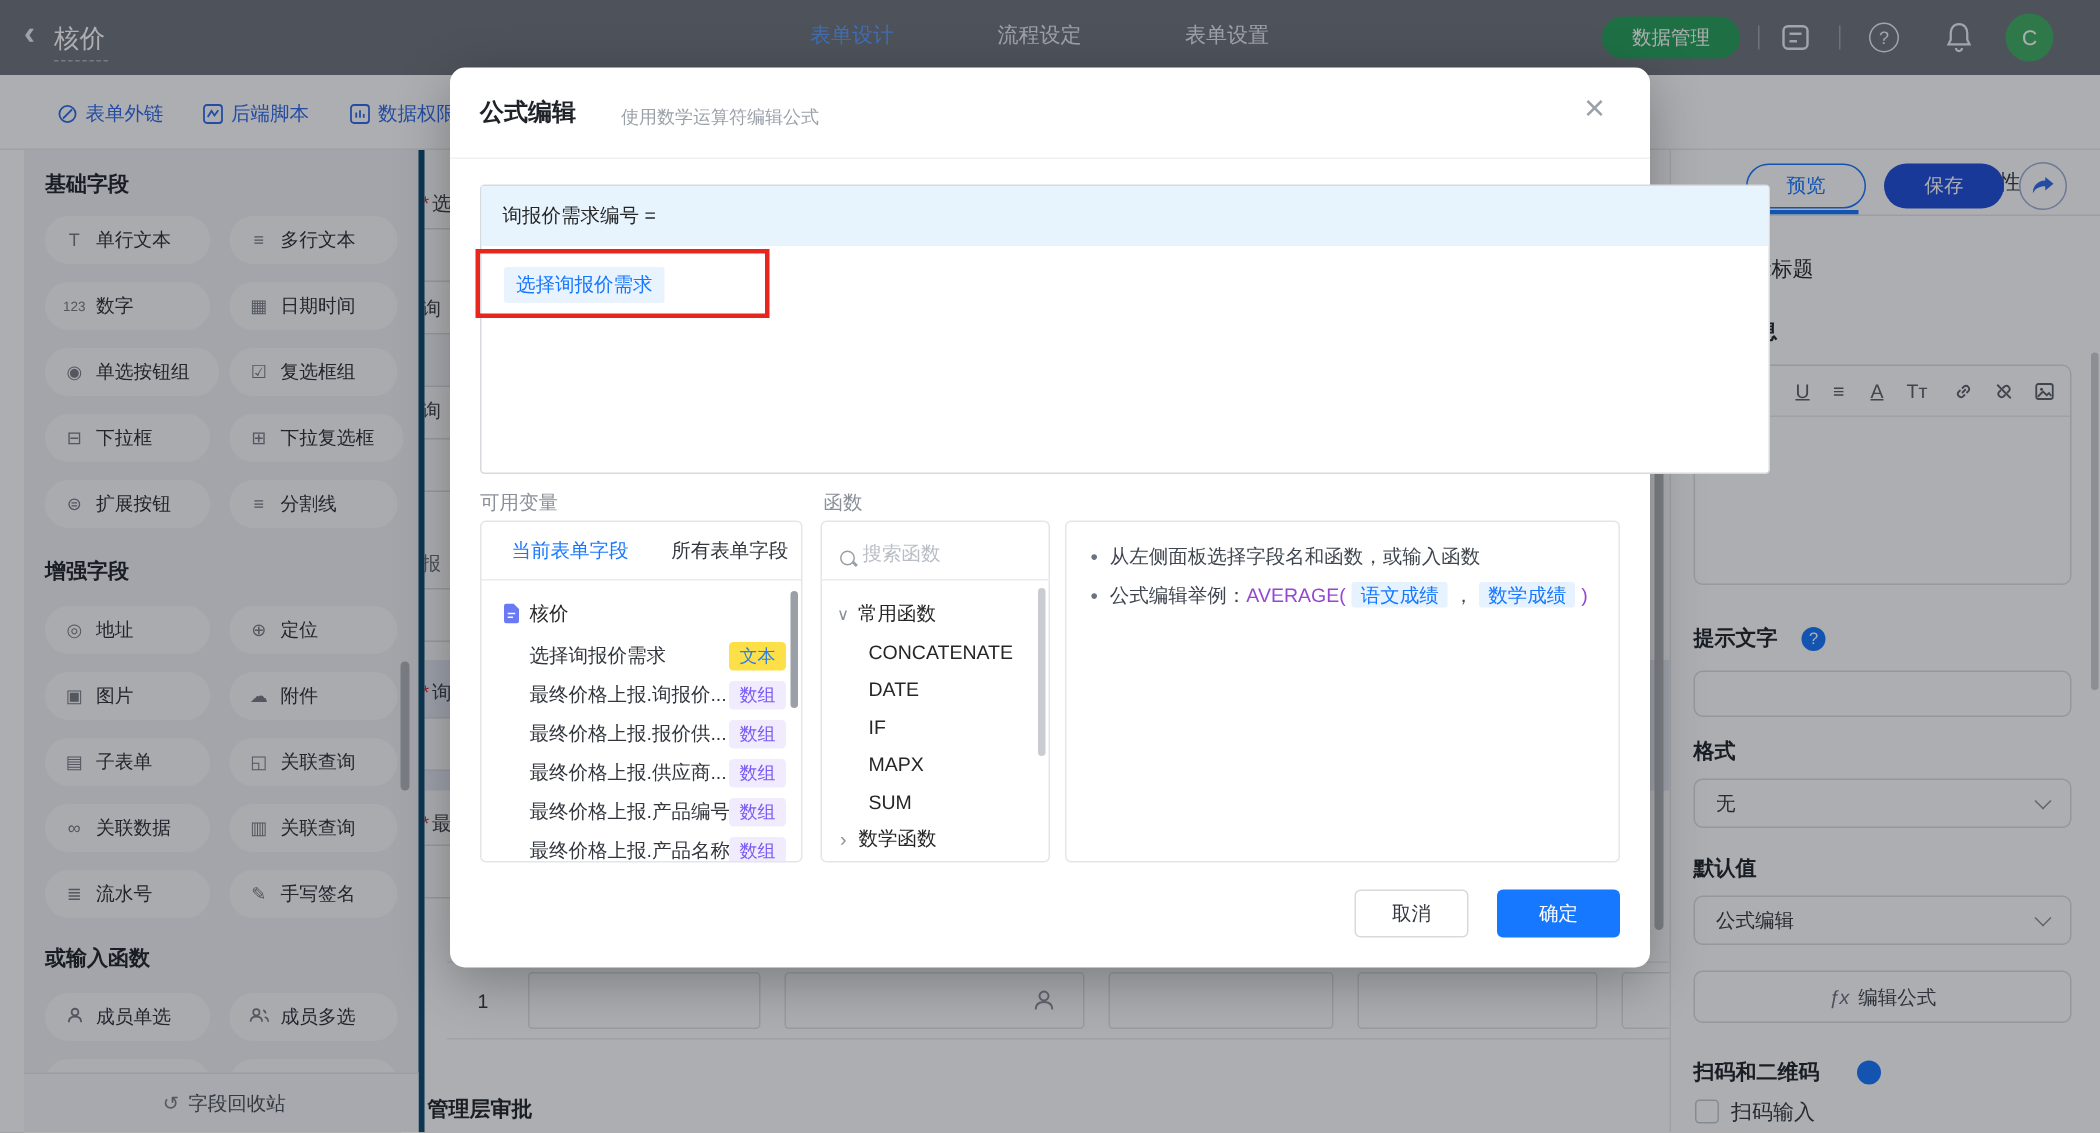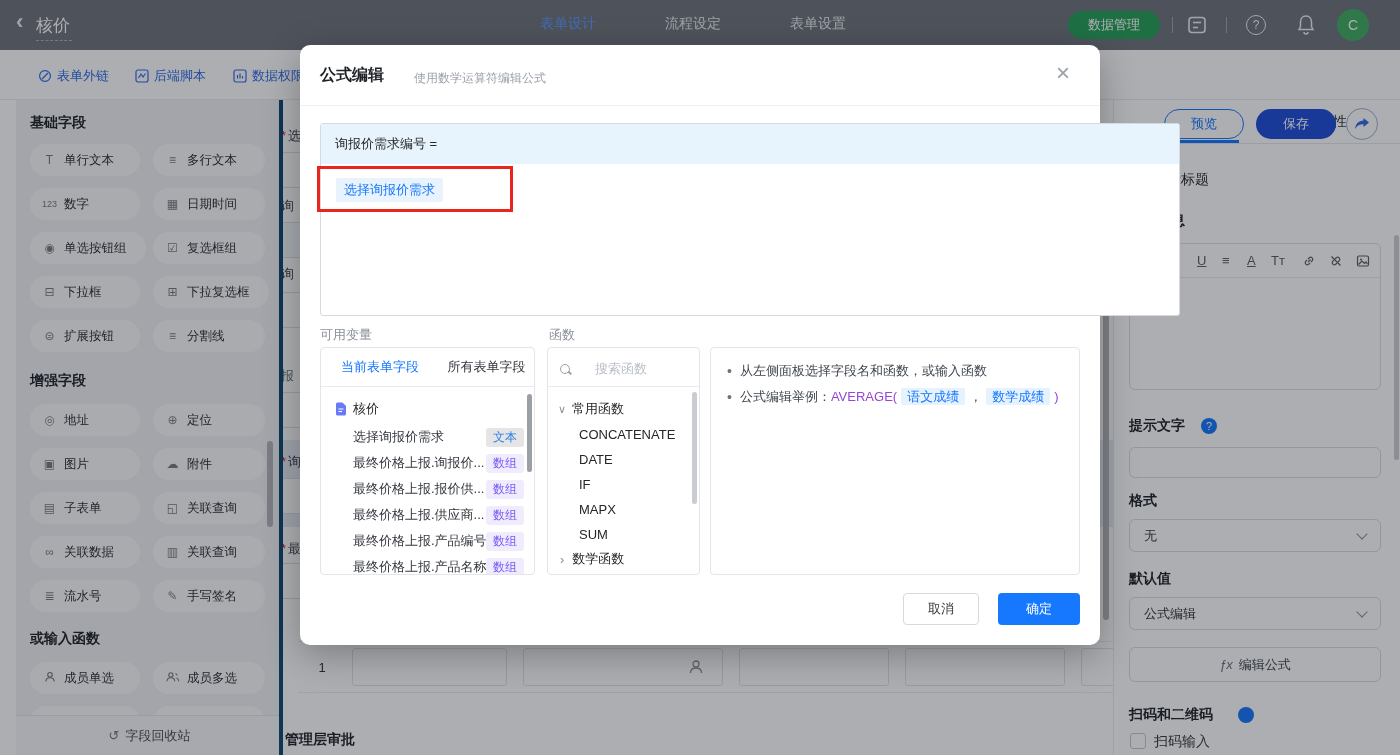--- a/index.html
+++ b/index.html
@@ -51,21 +51,21 @@
   .m-div{position:absolute;left:0;top:60px;width:800px;height:1px;background:#f0f1f3}
   .fbox{position:absolute;left:20px;top:78px;width:860px;height:193px;border:1px solid #d6dade;border-radius:3px;background:#fff}
   .fstrip{position:absolute;left:0;top:0;width:100%;height:40px;background:#e7f4fe;display:flex;align-items:center;padding-left:14px;font-size:13px;color:#262626}
   .token{position:absolute;left:15px;top:54px;padding:3px 8px;background:#e8f3fd;color:#1677ff;font-size:13px;border-radius:2px}
   .m-sec-label{position:absolute;font-size:13px;color:#8a8f99}
   .panel{position:absolute;top:302px;border:1px solid #e3e5e9;border-radius:4px;background:#fff;overflow:hidden}
   .vp-tab{position:absolute;top:0;height:38px;display:flex;align-items:center;justify-content:center;font-size:13px;cursor:pointer}
   .p-div{position:absolute;left:0;top:38px;width:100%;height:1px;background:#e9ebee}
   .t-row{position:absolute;left:0;width:100%;height:26px;display:flex;align-items:center;font-size:13px;color:#33373d}
   .tag{position:absolute;right:10px;font-size:12px;padding:1px 7px;border-radius:3px}
-  .tag.text{color:#2b7fe8;background:#e5e5e5}
+  .tag.text{color:#2b7fe8;background:#fde047}
   .tag.arr{color:#7a5af5;background:#f0ecfd}
   .p-thumb{position:absolute;width:5px;border-radius:3px}
   .hint-line{position:absolute;left:16px;font-size:13px;color:#40464f;display:flex;align-items:center;gap:8px}
   .bullet{color:#6b7280;font-size:14px}
   .h-token{background:#e6f2fe;color:#1677ff;padding:1px 6px;border-radius:2px;margin:0 4px}
   .m-btn{position:absolute;top:548px;height:32px;border-radius:4px;font-size:13px;display:flex;align-items:center;justify-content:center;cursor:pointer}
   .redbox{position:absolute;left:317px;top:166px;width:196px;height:46px;border:3px solid #e8261d;z-index:200}
   .searchicon{position:relative;width:11px;height:11px}
   .searchicon::before{content:"";position:absolute;left:0;top:0;width:8px;height:8px;border:1.5px solid #9aa0a8;border-radius:50%}
   .searchicon::after{content:"";position:absolute;left:8px;top:8px;width:4px;height:1.5px;background:#9aa0a8;transform:rotate(45deg)}
@@ -390,21 +390,21 @@
           <span class="tag arr">数组</span>
         </div>
       <div class="t-row" style="top:206px;padding-left:32px">
           <span>最终价格上报.产品名称</span>
           <span class="tag arr">数组</span>
         </div>
       <div class="p-thumb" style="right:2px;top:46px;height:78px;background:#9aa0a6"></div>
     </div>
 
     <div class="panel" style="left:247px;width:153px;height:228px">
-      <div class="abs" style="left:12px;top:12px;display:flex;align-items:center;gap:24px">
+      <div class="abs" style="left:12px;top:12px;display:flex;align-items:flex-end;gap:4px">
         <span class="searchicon"></span>
         <span style="font-size:13px;color:#b9bec6">搜索函数</span>
       </div>
       <div class="p-div"></div>
       <div class="t-row" style="top:48px;padding-left:10px;gap:6px;color:#262626">
           <span style="color:#8a9099;font-size:11px">∨</span>
           <span>常用函数</span>
         </div>
       <div class="t-row" style="top:73px;padding-left:31px;color:#262626">
           <span>CONCATENATE</span>

